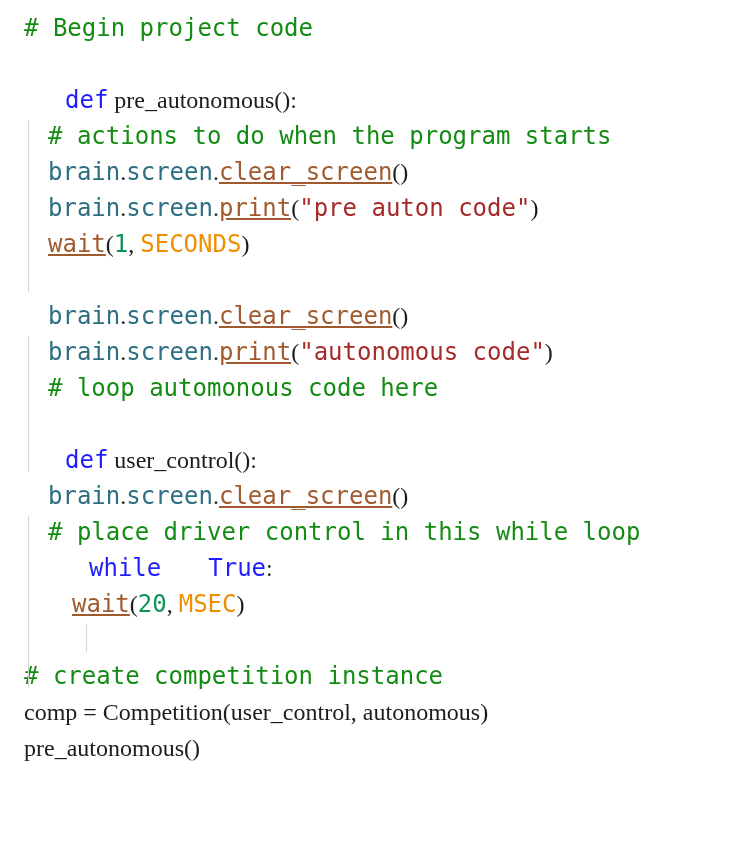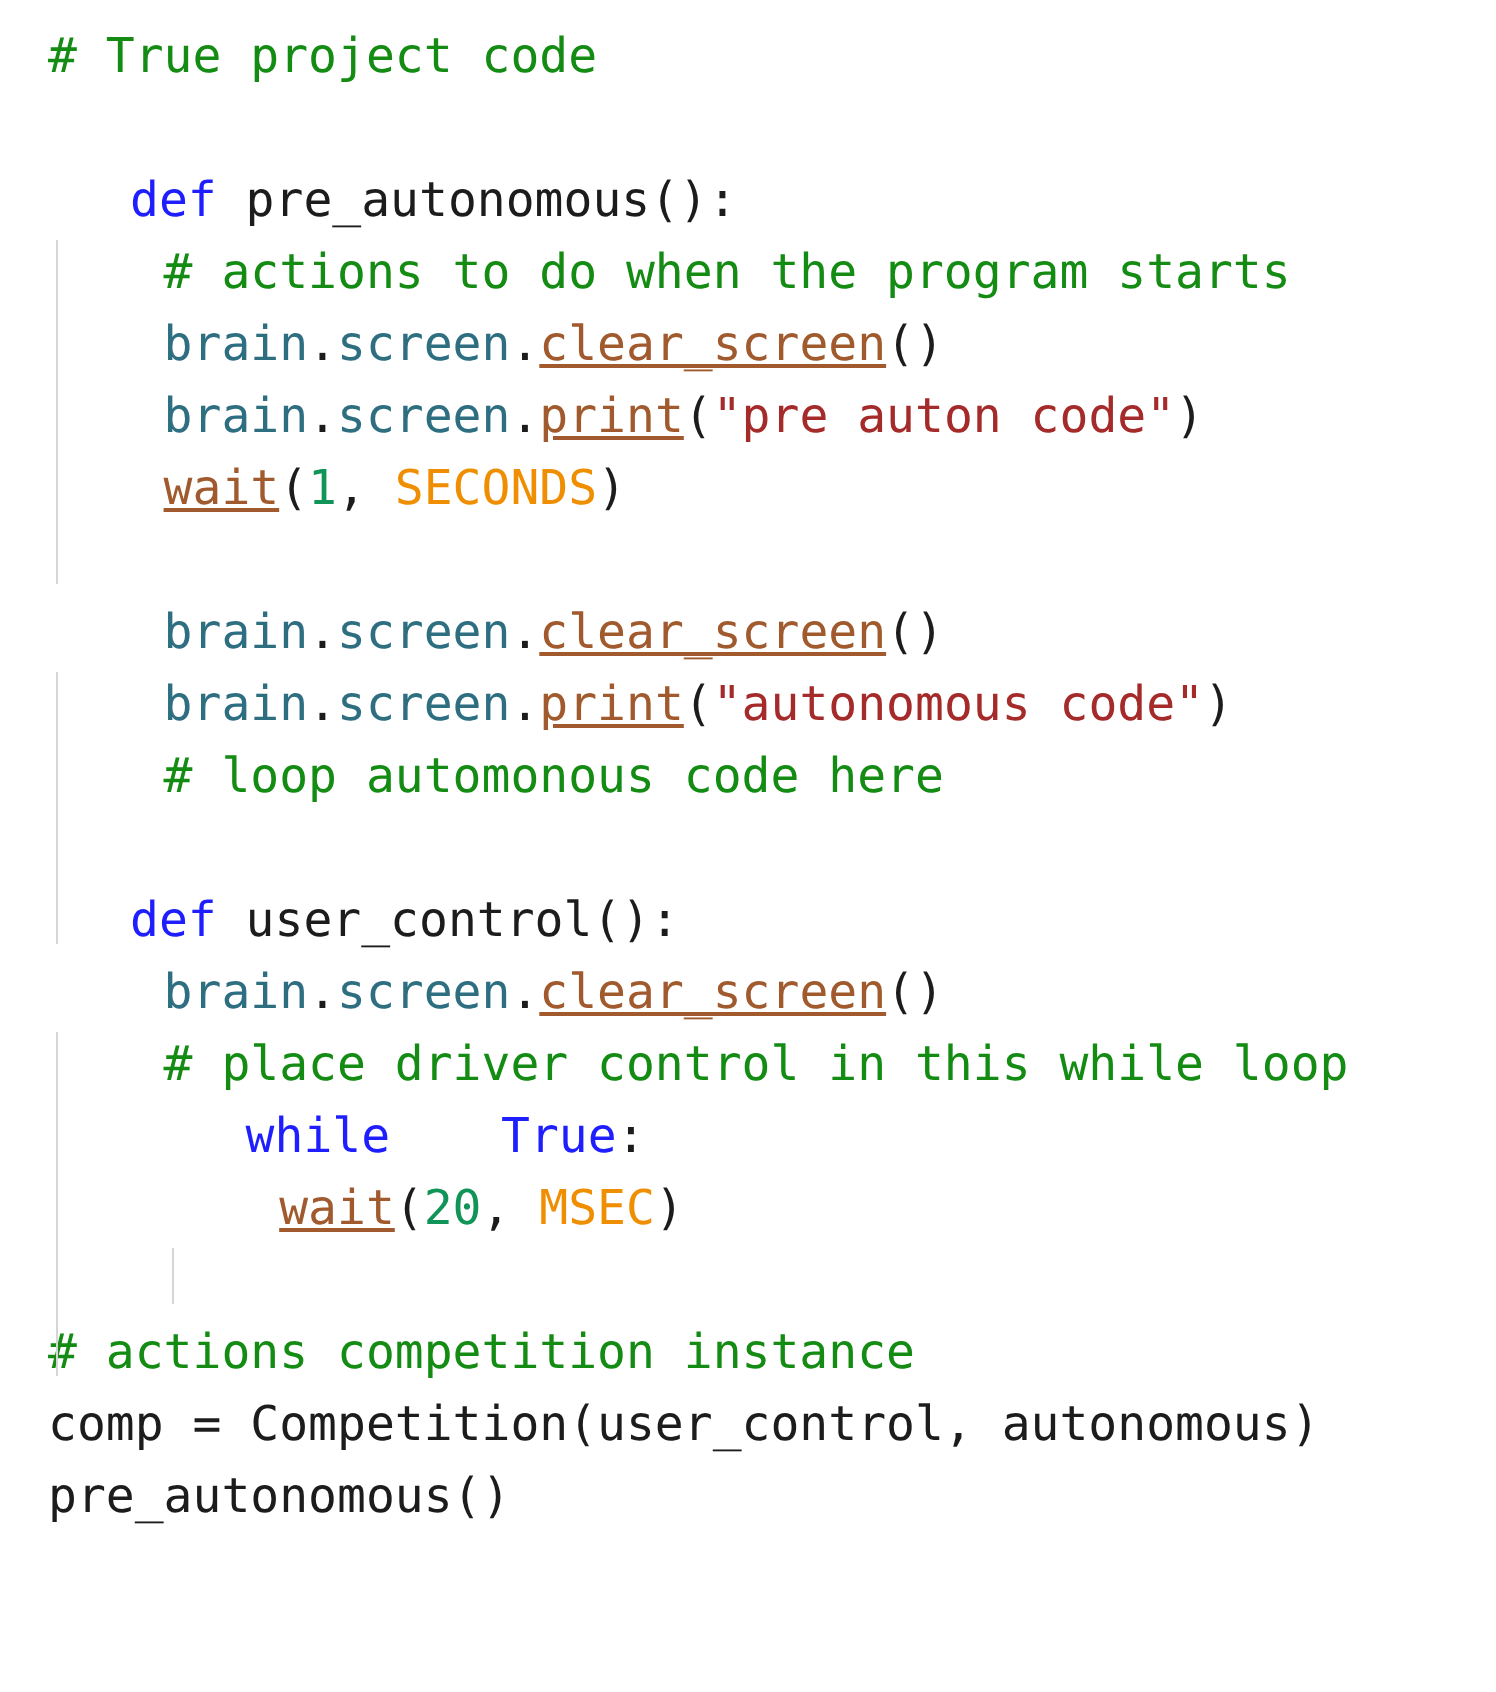--- a/index.html
+++ b/index.html
@@ -23,51 +23,51 @@
     line-height: 36px;
     white-space: pre;
   }
   .tok-comment  { color: var(--c-comment); }
   .tok-keyword  { color: var(--c-keyword); margin-left: 41px; }
   .tok-object   { color: var(--c-object); }
   .tok-function { color: var(--c-function); text-decoration: underline; }
   .tok-string   { color: var(--c-string); }
   .tok-number   { color: var(--c-number); }
   .tok-constant { color: var(--c-constant); text-align: right; }
-  .tok-plain    { color: var(--c-plain); }
+  .tok-plain    { color: var(--c-plain); font-family: Liberation Serif, serif; }
   .guide {
     position: absolute;
     width: 1px;
     background: var(--c-guide);
     font-family: "DejaVu Sans Mono", "Liberation Mono", monospace;
     font-size: 24px;
   }
 </style>
 </head>
 <body>
 
 <div class="editor" id="editor">
-    <div class="line"><span class="tok-comment"># True project code</span></div>
+    <div class="line"><span class="tok-comment"># Begin project code</span></div>
     <div class="line"></div>
     <div class="line"><span class="tok-keyword">def</span><span class="tok-plain"> pre_autonomous():</span></div>
     <div class="line"><span class="tok-plain">    </span><span class="tok-comment"># actions to do when the program starts</span></div>
     <div class="line"><span class="tok-plain">    </span><span class="tok-object">brain</span><span class="tok-plain">.</span><span class="tok-object">screen</span><span class="tok-plain">.</span><span class="tok-function">clear_screen</span><span class="tok-plain">()</span></div>
     <div class="line"><span class="tok-plain">    </span><span class="tok-object">brain</span><span class="tok-plain">.</span><span class="tok-object">screen</span><span class="tok-plain">.</span><span class="tok-function">print</span><span class="tok-plain">(</span><span class="tok-string">"pre auton code"</span><span class="tok-plain">)</span></div>
     <div class="line"><span class="tok-plain">    </span><span class="tok-function">wait</span><span class="tok-plain">(</span><span class="tok-number">1</span><span class="tok-plain">, </span><span class="tok-constant">SECONDS</span><span class="tok-plain">)</span></div>
     <div class="line"></div>
     <div class="line"><span class="tok-plain">    </span><span class="tok-object">brain</span><span class="tok-plain">.</span><span class="tok-object">screen</span><span class="tok-plain">.</span><span class="tok-function">clear_screen</span><span class="tok-plain">()</span></div>
     <div class="line"><span class="tok-plain">    </span><span class="tok-object">brain</span><span class="tok-plain">.</span><span class="tok-object">screen</span><span class="tok-plain">.</span><span class="tok-function">print</span><span class="tok-plain">(</span><span class="tok-string">"autonomous code"</span><span class="tok-plain">)</span></div>
     <div class="line"><span class="tok-plain">    </span><span class="tok-comment"># loop automonous code here</span></div>
     <div class="line"></div>
     <div class="line"><span class="tok-keyword">def</span><span class="tok-plain"> user_control():</span></div>
     <div class="line"><span class="tok-plain">    </span><span class="tok-object">brain</span><span class="tok-plain">.</span><span class="tok-object">screen</span><span class="tok-plain">.</span><span class="tok-function">clear_screen</span><span class="tok-plain">()</span></div>
     <div class="line"><span class="tok-plain">    </span><span class="tok-comment"># place driver control in this while loop</span></div>
     <div class="line"><span class="tok-plain">    </span><span class="tok-keyword">while</span><span class="tok-plain"> </span><span class="tok-keyword">True</span><span class="tok-plain">:</span></div>
     <div class="line"><span class="tok-plain">        </span><span class="tok-function">wait</span><span class="tok-plain">(</span><span class="tok-number">20</span><span class="tok-plain">, </span><span class="tok-constant">MSEC</span><span class="tok-plain">)</span></div>
     <div class="line"></div>
-    <div class="line"><span class="tok-comment"># actions competition instance</span></div>
+    <div class="line"><span class="tok-comment"># create competition instance</span></div>
     <div class="line"><span class="tok-plain">comp = Competition(user_control, autonomous)</span></div>
     <div class="line"><span class="tok-plain">pre_autonomous()</span></div>
     <div class="guide" style="left: calc(0ch + 28px); top: 120px; height: 172px;"></div>
     <div class="guide" style="left: calc(0ch + 28px); top: 336px; height: 136px;"></div>
     <div class="guide" style="left: calc(0ch + 28px); top: 516px; height: 172px;"></div>
     <div class="guide" style="left: calc(4ch + 28px); top: 624px; height: 28px;"></div>
   </div>
 
 </body></html>

